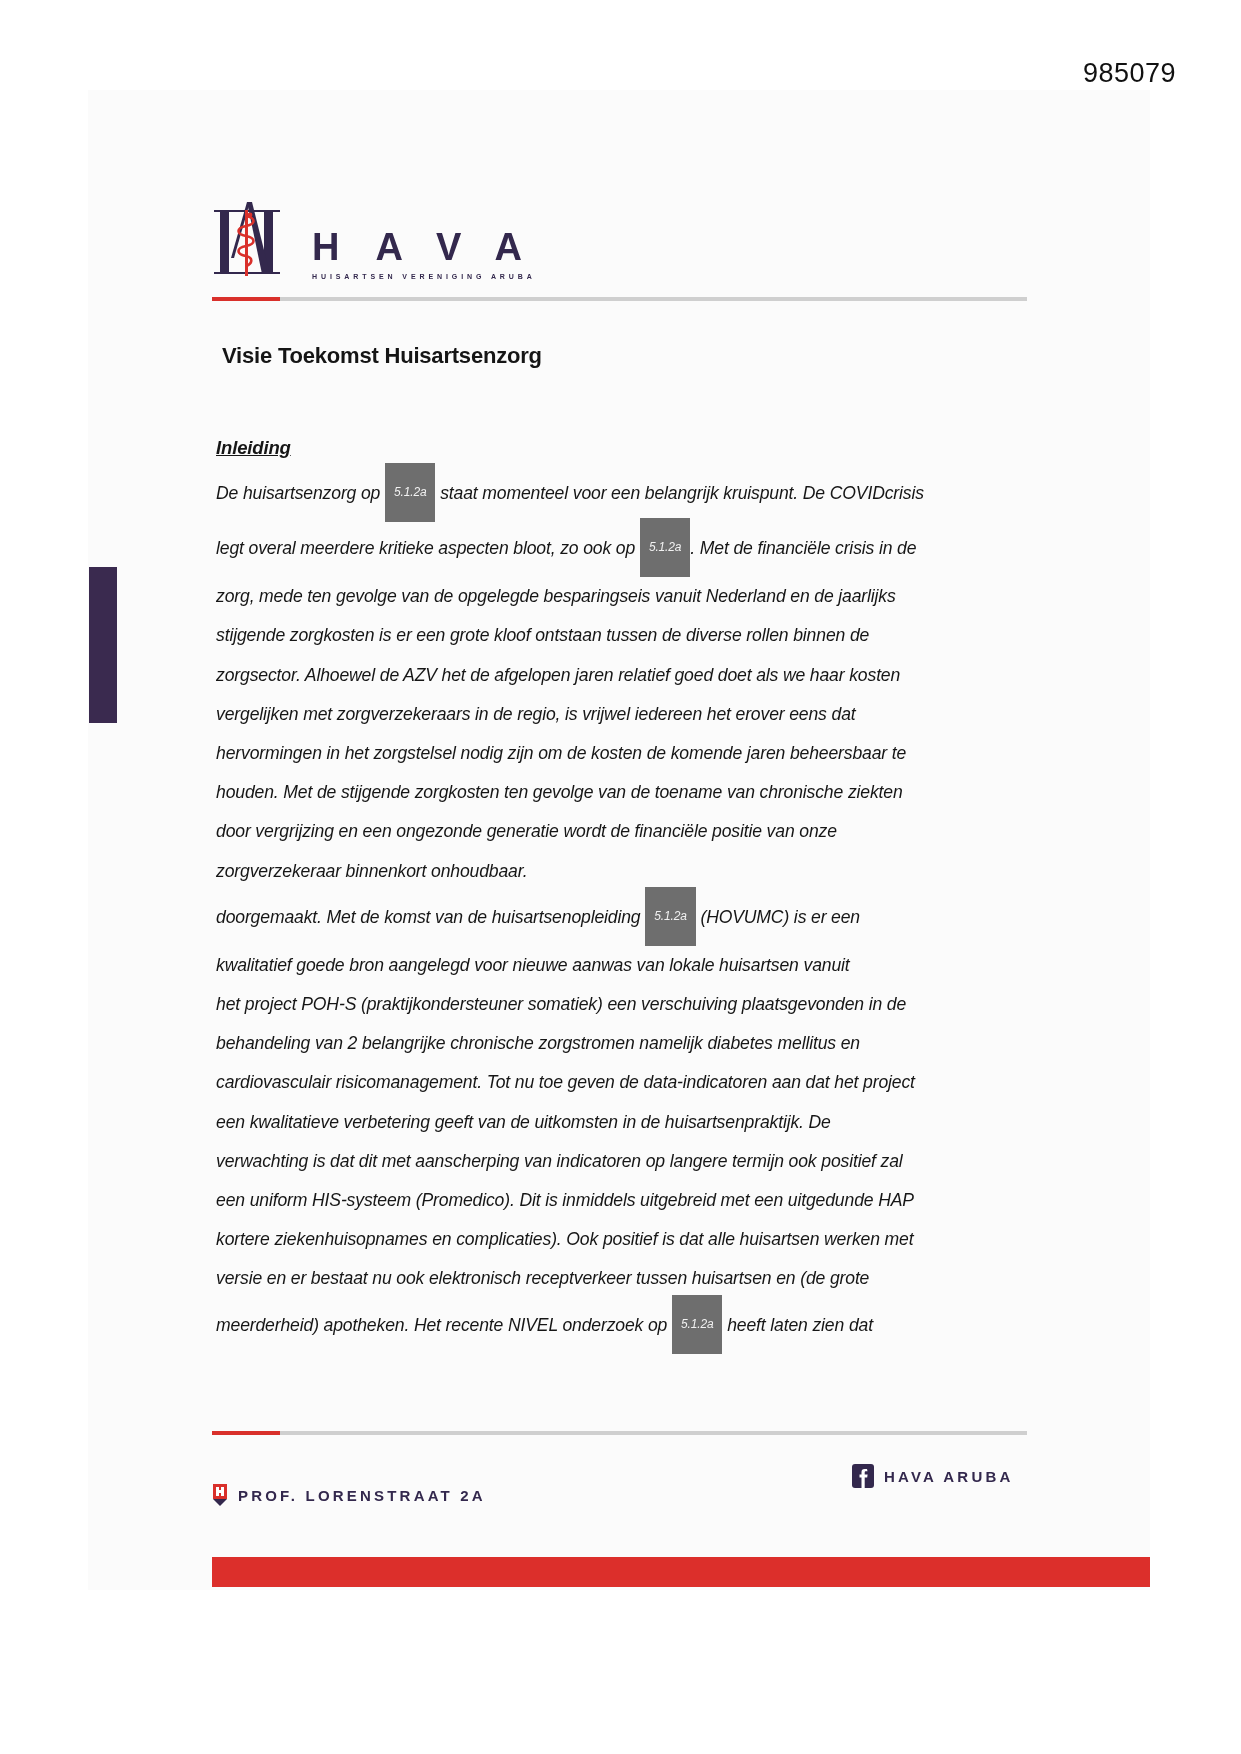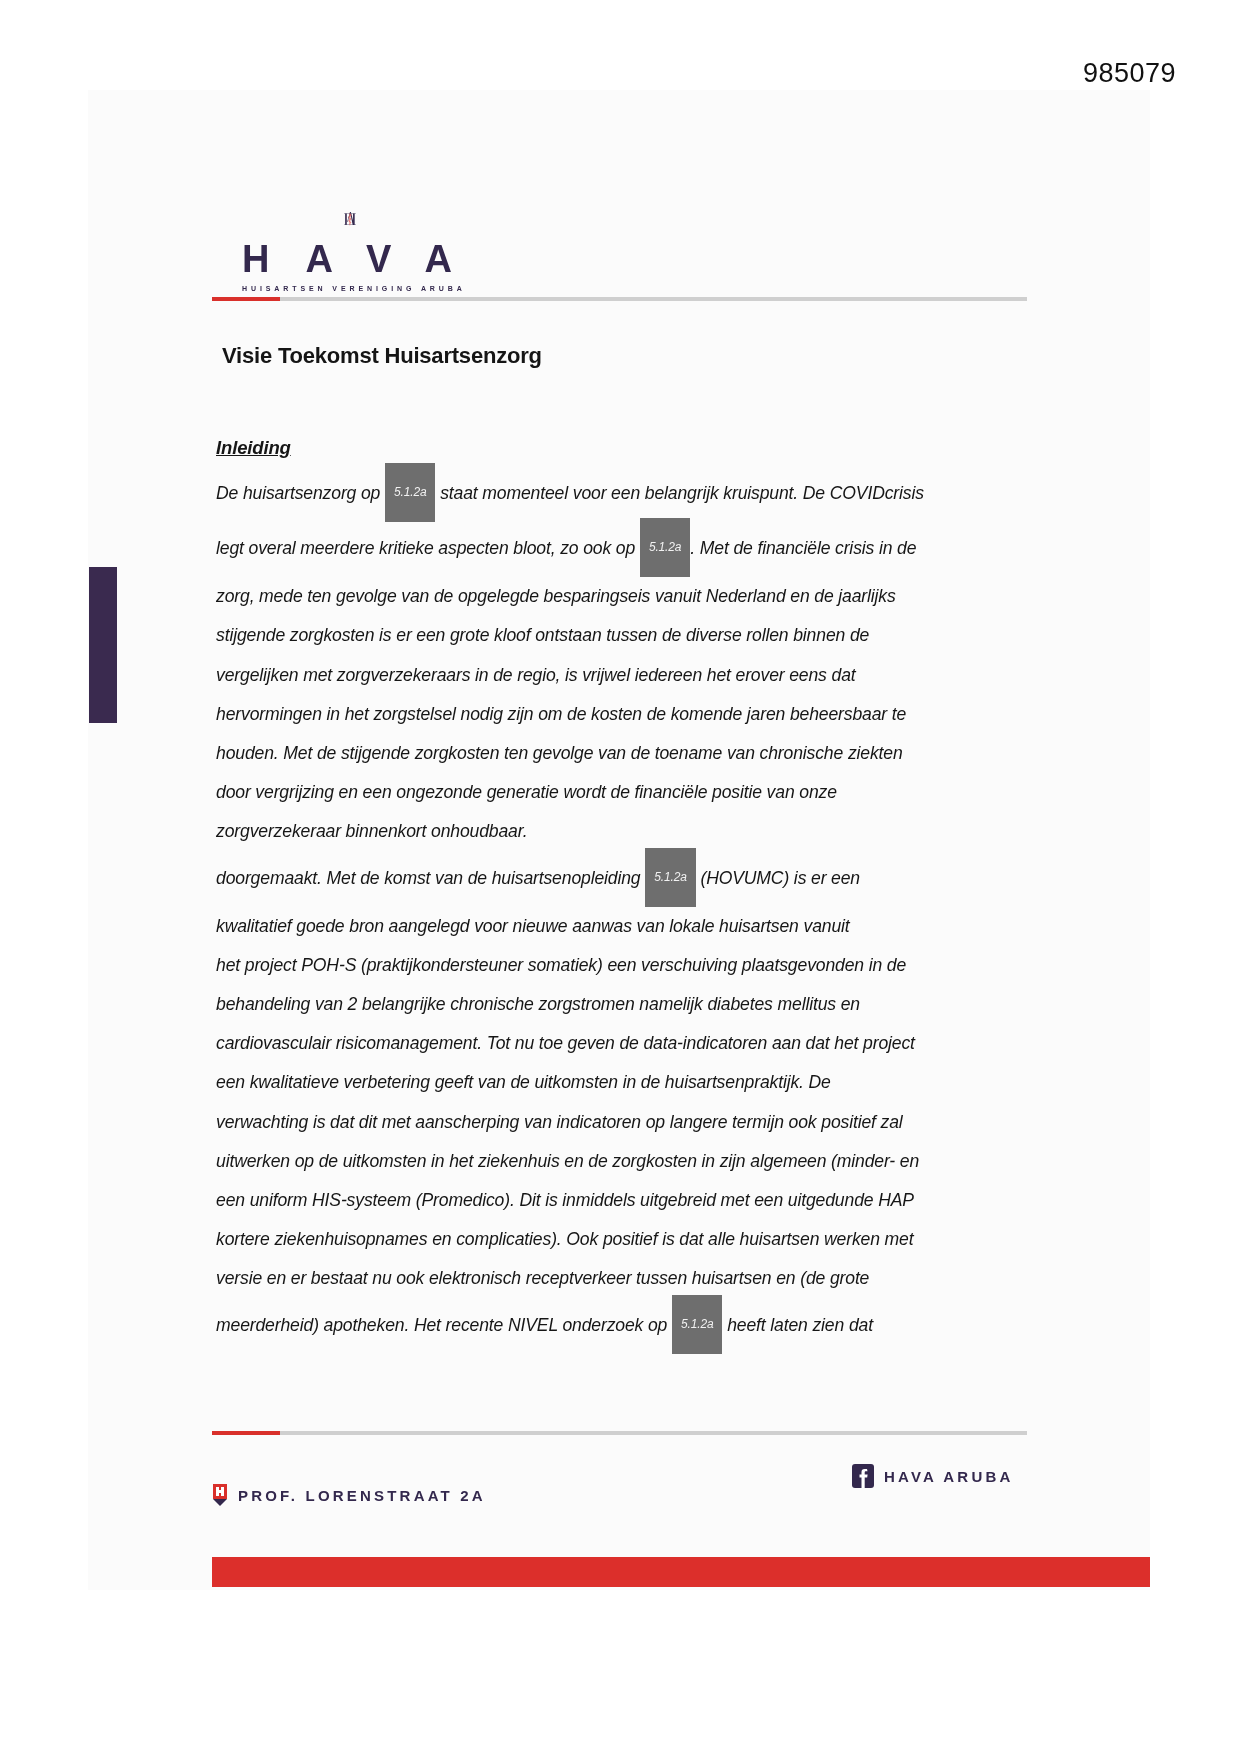--- a/index.html
+++ b/index.html
@@ -15,21 +15,21 @@
   }
   .page-panel {
     position: absolute; left: 88px; top: 90px; width: 1062px; height: 1500px;
     background: #fbfbfb;
   }
   .side-bar {
     position: absolute; left: 89px; top: 567px; width: 28px; height: 156px;
     background: #3a2a4f;
   }
   
-  .logo { position: absolute; left: 212px; top: 212px; height: 80px; display: flex; align-items: center; flex-direction: column; }
+  .logo { position: absolute; left: 212px; top: 200px; height: 80px; display: flex; align-items: flex-end; }
   .logo-mark { width: 70px; height: 78px; }
   .logo-text { margin-left: 30px; margin-top: 14px; }
   .logo-name {
     font-family: "Liberation Sans", sans-serif; font-weight: bold; font-size: 38px;
     color: #33284d; letter-spacing: 36px; line-height: 38px;
   }
   .logo-sub {
     font-family: "Liberation Sans", sans-serif; font-weight: bold; font-size: 7px;
     color: #33284d; letter-spacing: 3.9px; margin-top: 7px; white-space: nowrap;
   }
@@ -104,33 +104,33 @@
 
 <div class="title">Visie Toekomst Huisartsenzorg</div>
 
 <div class="body-text">
   <span class="line heading">Inleiding</span>
   <div id="lines">
       <span class="line"><span>De huisartsenzorg op </span><span class="redact">5.1.2a</span><span> staat momenteel voor een belangrijk kruispunt. De COVIDcrisis</span></span>
       <span class="line"><span>legt overal meerdere kritieke aspecten bloot, zo ook op </span><span class="redact">5.1.2a</span><span>. Met de financiële crisis in de</span></span>
       <span class="line"><span>zorg, mede ten gevolge van de opgelegde besparingseis vanuit Nederland en de jaarlijks</span></span>
       <span class="line"><span>stijgende zorgkosten is er een grote kloof ontstaan tussen de diverse rollen binnen de</span></span>
+      <span class="line"><span>zorgsector.  Alhoewel de AZV het de afgelopen jaren relatief goed doet als we haar kosten</span></span>
       <span class="line"><span>vergelijken met zorgverzekeraars in de regio, is vrijwel iedereen het erover eens dat</span></span>
       <span class="line"><span>hervormingen in het zorgstelsel nodig zijn om de kosten de komende jaren beheersbaar te</span></span>
       <span class="line"><span>houden. Met de stijgende zorgkosten ten gevolge van de toename van chronische ziekten</span></span>
       <span class="line"><span>door vergrijzing en een ongezonde generatie wordt de financiële positie van onze</span></span>
       <span class="line"><span>zorgverzekeraar binnenkort onhoudbaar.</span></span>
       <span class="line"><span>doorgemaakt. Met de komst van de huisartsenopleiding </span><span class="redact">5.1.2a</span><span> (HOVUMC) is er een</span></span>
       <span class="line"><span>kwalitatief goede bron aangelegd voor nieuwe aanwas van lokale huisartsen vanuit</span></span>
       <span class="line"><span>het project POH-S (praktijkondersteuner somatiek) een verschuiving plaatsgevonden in de</span></span>
       <span class="line"><span>behandeling van 2 belangrijke chronische zorgstromen namelijk diabetes mellitus en</span></span>
       <span class="line"><span>cardiovasculair risicomanagement. Tot nu toe geven de data-indicatoren aan dat het project</span></span>
       <span class="line"><span>een kwalitatieve verbetering geeft van de uitkomsten in de huisartsenpraktijk. De</span></span>
       <span class="line"><span>verwachting is dat dit met aanscherping van indicatoren op langere termijn ook positief zal</span></span>
-      <span class="line"><span>uitwerken op de uitkomsten in het ziekenhuis en de zorgkosten in zijn algemeen (minder- en</span></span>
       <span class="line"><span>een uniform HIS-systeem (Promedico). Dit is inmiddels uitgebreid met een uitgedunde HAP</span></span>
       <span class="line"><span>kortere ziekenhuisopnames en complicaties). Ook positief is dat alle huisartsen werken met</span></span>
       <span class="line"><span>versie en er bestaat nu ook elektronisch receptverkeer tussen huisartsen en (de grote</span></span>
       <span class="line"><span>meerderheid) apotheken. Het recente NIVEL onderzoek op </span><span class="redact">5.1.2a</span><span> heeft laten zien dat</span></span>
     </div>
 </div>
 
 <div class="rule rule-bottom">
     <div class="accent"></div>
   </div>

